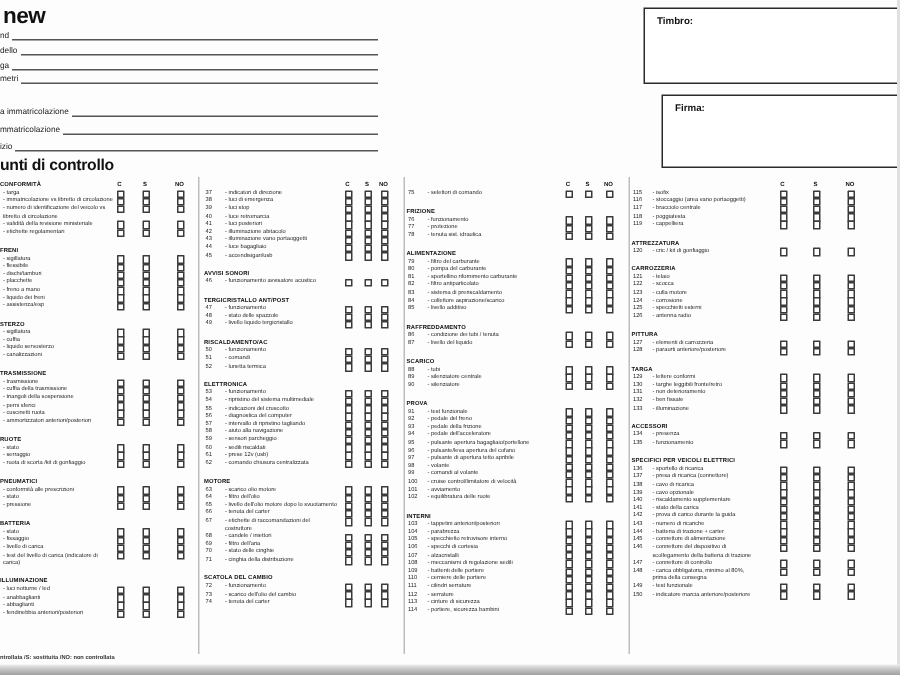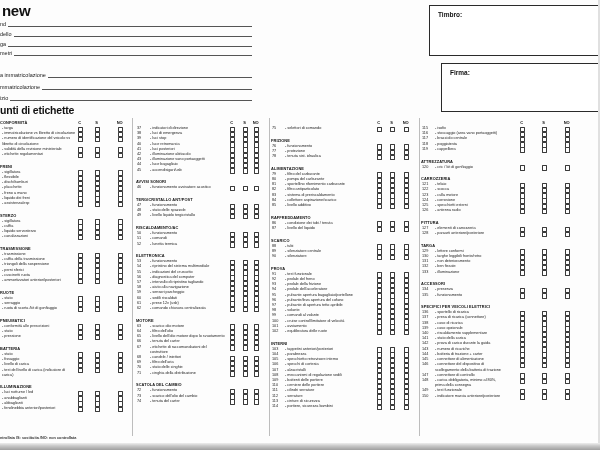--- a/index.html
+++ b/index.html
@@ -76,21 +76,21 @@
       </div>
     </div>
 
   <div id="timbro" class="stampbox">
     <span class="blabel">Timbro:</span>
   </div>
   <div id="firma" class="stampbox">
     <span class="blabel">Firma:</span>
   </div>
 
-  <div class="ptitle">unti di etichette</div>
+  <div class="ptitle">unti di controllo</div>
 
   <div class="divider" style="left:132px"></div>
   <div class="divider" style="left:269px"></div>
   <div class="divider" style="left:419px"></div>
 
   <div class="col c1" style="left:0;width:131px">
       <div class="blocks">
         <div class="bhead first">CONFORMITÀ</div>
         <div class="row">
           <span class="lbl">- targa</span>

